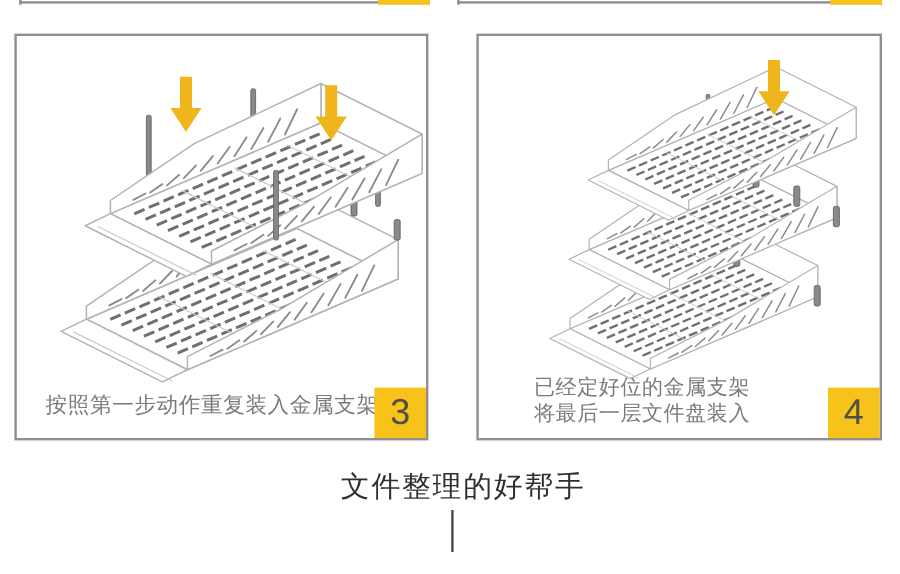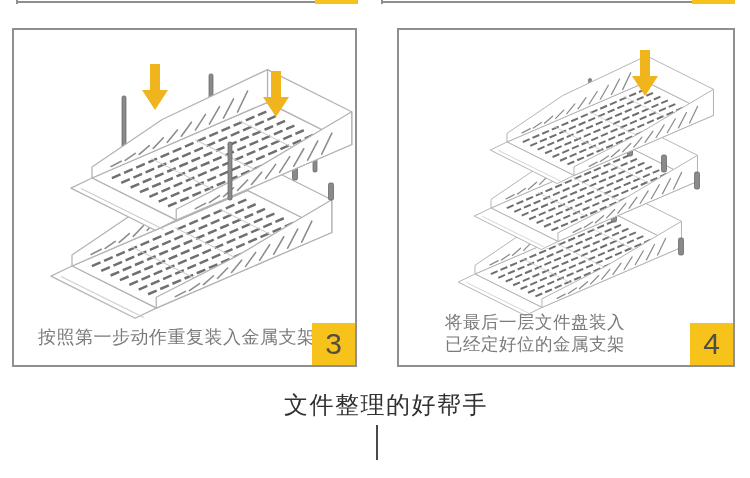--- a/index.html
+++ b/index.html
@@ -154,22 +154,22 @@
       <use href="#peg" transform="translate(298,159)"></use>
       <use href="#peg" transform="translate(265,142)"></use>
 
       <use href="#rod-tall" transform="translate(191,95) scale(0.8)"></use>
 
       <use href="#tray" transform="translate(108,112) scale(0.62)"></use>
 
       <use href="#arrow-down" transform="translate(246,20)"></use>
     </svg>
     <div class="caption">
+      <div>已经定好位的金属支架</div>
       <div>将最后一层文件盘装入</div>
-      <div>已经定好位的金属支架</div>
     </div>
     <div class="step-box">4</div>
   </div>
 
   <div id="tagline">文件整理的好帮手</div>
   <div id="divider-line"></div>
   <div class="smudge" id="smudge-1"></div>
   <div class="smudge" id="smudge-2"></div>
 
 </div>

